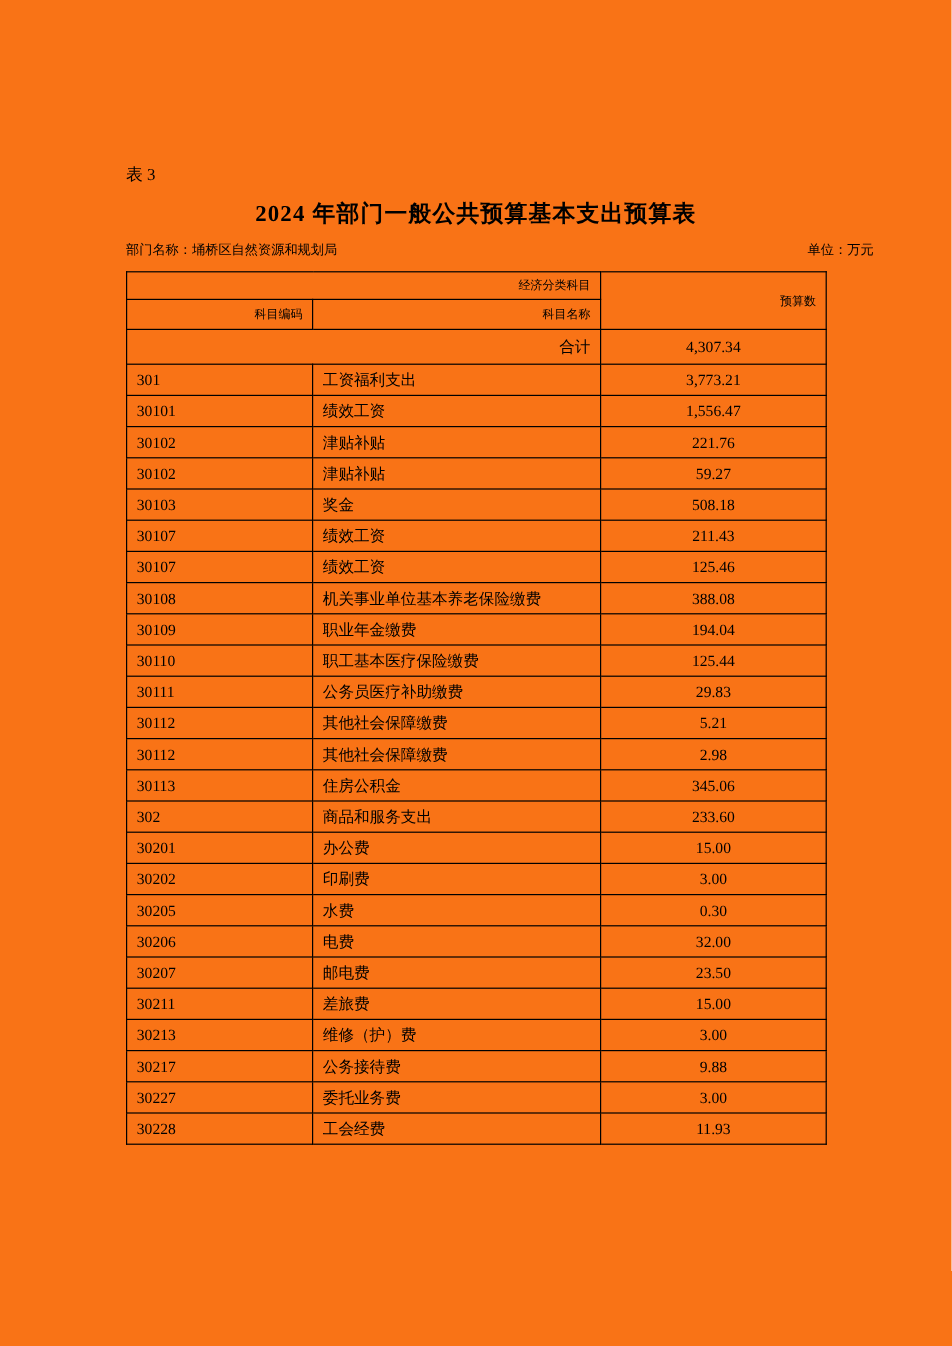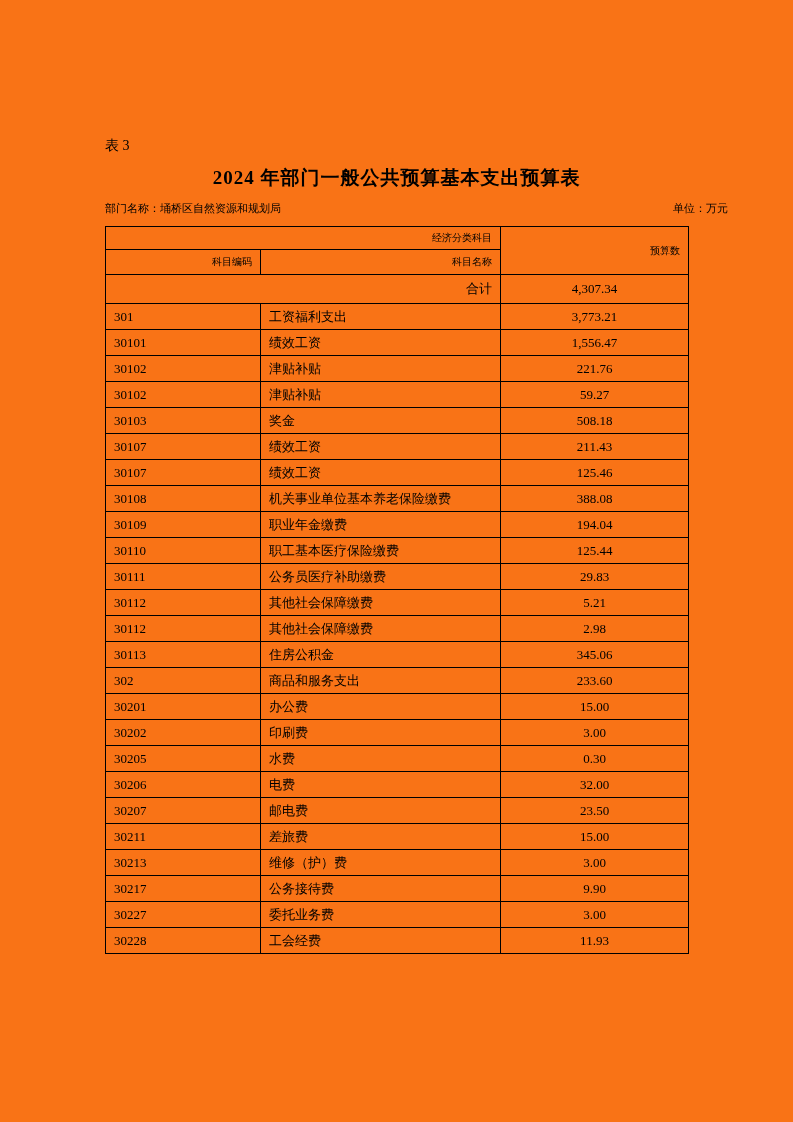--- a/index.html
+++ b/index.html
@@ -228,21 +228,21 @@
           <td class="col-value">15.00</td>
         </tr>
         <tr>
           <td class="col-code">30213</td>
           <td class="col-name">维修（护）费</td>
           <td class="col-value">3.00</td>
         </tr>
         <tr>
           <td class="col-code">30217</td>
           <td class="col-name">公务接待费</td>
-          <td class="col-value">9.90</td>
+          <td class="col-value">9.88</td>
         </tr>
         <tr>
           <td class="col-code">30227</td>
           <td class="col-name">委托业务费</td>
           <td class="col-value">3.00</td>
         </tr>
         <tr>
           <td class="col-code">30228</td>
           <td class="col-name">工会经费</td>
           <td class="col-value">11.93</td>

